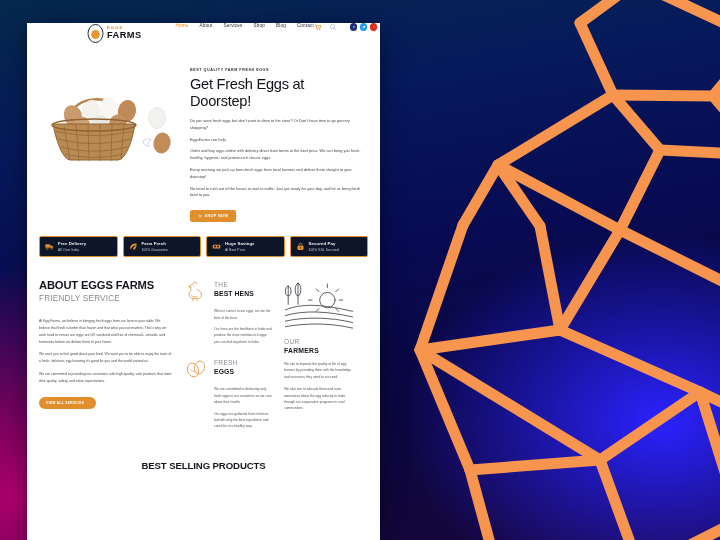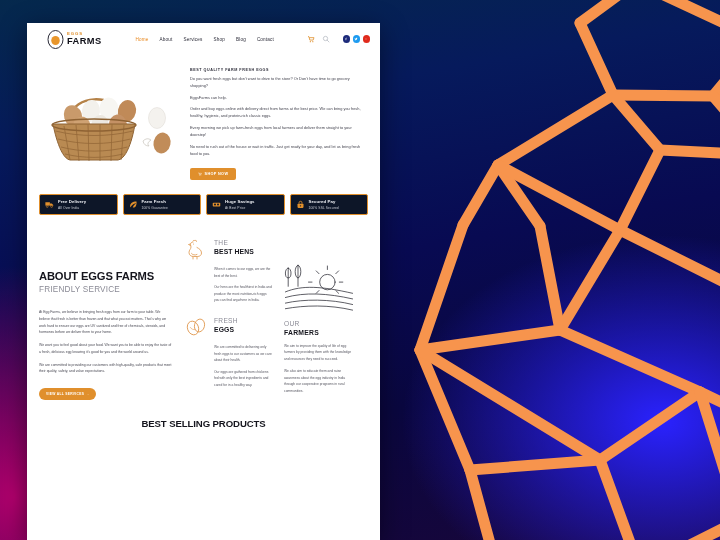--- a/index.html
+++ b/index.html
@@ -26,23 +26,24 @@
     left: 27px; top: 23px;
     width: 353px; height: 517px;
     background: #ffffff;
     overflow: hidden;
     box-shadow: 0 6px 26px rgba(0,0,0,.45);
   }
 
   
   .site-header {
     height: 32px;
-    display: flex; align-items: center;
+    display: flex; align-items: flex-start;
     padding: 0 10px 0 20px;
     background: #fff;
+    margin-left: 40px;
   }
   .logo { display: flex; align-items: center; gap: 3px; }
   .logo-mark { width: 17px; height: 20px; flex: 0 0 auto; }
   .logo-text { line-height: 1; }
   .logo-top {
     font-size: 4.3px; letter-spacing: .9px; color: #e08f2c;
     font-weight: 700; display: block; margin-bottom: 1px;
   }
   .logo-bottom {
     font-size: 9.3px; letter-spacing: .4px; color: #101018;
@@ -108,21 +109,20 @@
   }
   .feature-sub {
     font-size: 3.3px; color: #c9ccd4; letter-spacing: .1px;
     margin-top: 1.5px;
   }
 
   
   .about {
     display: flex; gap: 12px;
     padding: 22px 24px 0 12px;
-    align-items: flex-end;
   }
   .about-left { width: 133px; flex: 0 0 133px; }
   .about-title {
     font-size: 11.2px; font-weight: 700; color: #15151d;
     letter-spacing: -.15px; line-height: 1.1;
   }
   .about-sub {
     font-size: 8.2px; color: #8b8b96; font-weight: 400;
     letter-spacing: .2px; margin-top: 3px; margin-bottom: 15px;
   }
@@ -294,20 +294,21 @@
 
         <ellipse cx="236" cy="62" rx="17" ry="21" fill="#f4f2ee" stroke="#ddd9d2" stroke-width="1"></ellipse>
         <ellipse cx="246" cy="112" rx="17" ry="21" fill="#c18c59" transform="rotate(12 246 112)"></ellipse>
         <g stroke="#c8c4bc" stroke-width="1.4" fill="none">
           <path d="M208 108 q8 -8 16 -2 q-10 6 -4 12 q-10 0 -12 -10z"></path>
         </g>
       </svg>
     </div>
     <div class="hero-copy">
       <div class="eyebrow">BEST QUALITY FARM FRESH EGGS</div>
+      <h1 class="hero-title">Get Fresh Eggs at Doorstep!</h1>
       <p class="body-p">Do you want fresh eggs but don't want to drive to the store? Or Don't have time to go grocery shopping?</p>
       <p class="body-p">EggsFarms can help.</p>
       <p class="body-p">Order and buy eggs online with delivery direct from farms at the best price. We can bring you fresh, healthy, hygienic, and protein-rich classic eggs.</p>
       <p class="body-p">Every morning we pick up farm-fresh eggs from local farmers and deliver them straight to your doorstep!</p>
       <p class="body-p">No need to rush out of the house or wait in traffic. Just get ready for your day, and let us bring fresh food to you.</p>
       <button class="btn">
         <svg viewBox="0 0 24 24">
           <path d="M3 5h3l2.4 10.2h10L21 8H7" fill="none" stroke="#fff" stroke-width="2.6" stroke-linejoin="round"></path>
           <circle cx="10" cy="20" r="1.8" fill="#fff"></circle>
             <circle cx="17.5" cy="20" r="1.8" fill="#fff"></circle>

